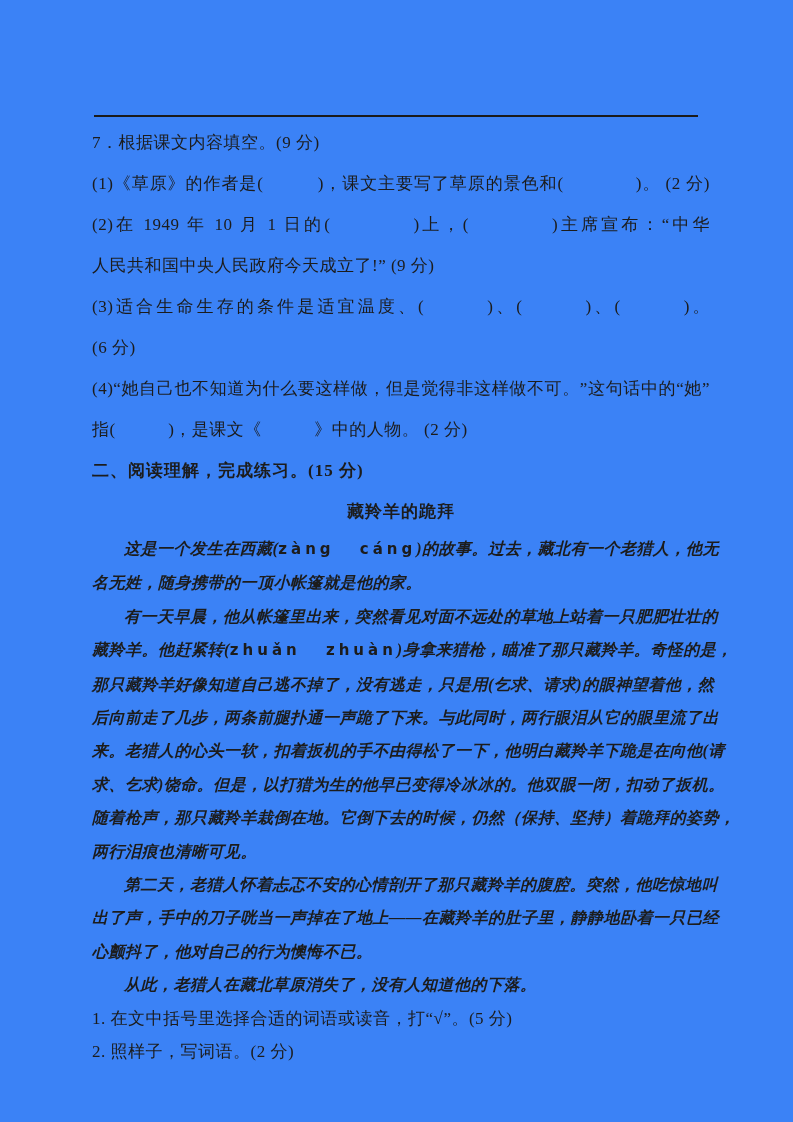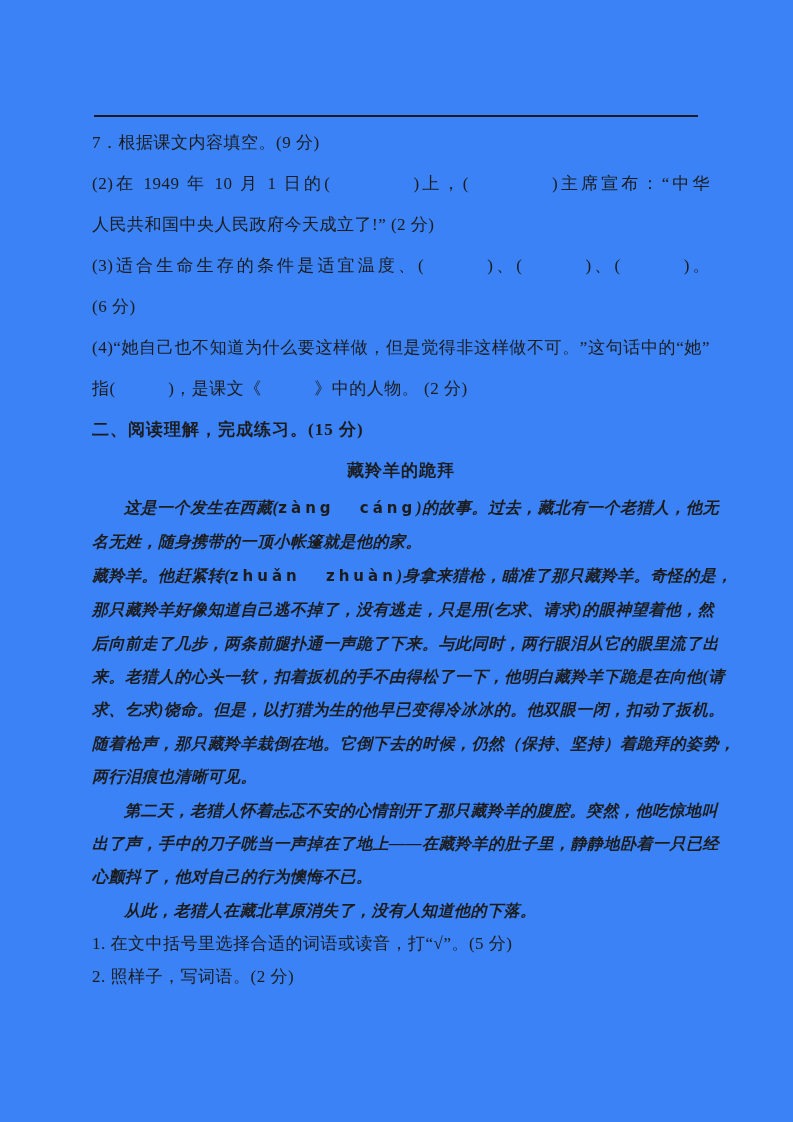--- a/index.html
+++ b/index.html
@@ -72,36 +72,38 @@
 </head>
 <body>
 
 <div class="page">
   <div class="content">
 
     <div class="rule"></div>
 
     <div>
       <div class="qline">7．根据课文内容填空。(9 分)</div>
+      <div class="qline fill">(1)《草原》的作者是(　　　)，课文主要写了草原的景色和(　　　　)。 (2 分)</div>
       <div class="qline fill">(2)在 1949 年 10 月 1 日的(　　　　)上，(　　　　)主席宣布：“中华</div>
-      <div class="qline">人民共和国中央人民政府今天成立了!” (2 分)</div>
+      <div class="qline">人民共和国中央人民政府今天成立了!” (9 分)</div>
       <div class="qline fill">(3)适合生命生存的条件是适宜温度、(　　　)、(　　　)、(　　　)。</div>
       <div class="qline"> (6 分)</div>
       <div class="qline fill">(4)“她自己也不知道为什么要这样做，但是觉得非这样做不可。”这句话中的“她”</div>
       <div class="qline">指(　　　)，是课文《　　　》中的人物。 (2 分)</div>
     </div>
 
     <div class="qline heading">二、阅读理解，完成练习。(15 分)</div>
 
     <div class="qline title">藏羚羊的跪拜</div>
 
     <div class="passage">
       <div class="pline indent fill"><span>这是一个发生在西藏(</span><span class="pinyin">zàng cáng</span><span>)的故事。过去，藏北有一个老猎人，他无</span></div>
       <div class="pline">名无姓，随身携带的一顶小帐篷就是他的家。</div>
 
+      <div class="pline indent fill">有一天早晨，他从帐篷里出来，突然看见对面不远处的草地上站着一只肥肥壮壮的</div>
       <div class="pline fill"><span>藏羚羊。他赶紧转(</span><span class="pinyin">zhuǎn zhuàn</span><span>)身拿来猎枪，瞄准了那只藏羚羊。奇怪的是，</span></div>
       <div class="pline fill">那只藏羚羊好像知道自己逃不掉了，没有逃走，只是用(乞求、请求)的眼神望着他，然</div>
       <div class="pline fill">后向前走了几步，两条前腿扑通一声跪了下来。与此同时，两行眼泪从它的眼里流了出</div>
       <div class="pline fill">来。老猎人的心头一软，扣着扳机的手不由得松了一下，他明白藏羚羊下跪是在向他(请</div>
       <div class="pline fill">求、乞求)饶命。但是，以打猎为生的他早已变得冷冰冰的。他双眼一闭，扣动了扳机。</div>
       <div class="pline fill">随着枪声，那只藏羚羊栽倒在地。它倒下去的时候，仍然（保持、坚持）着跪拜的姿势，</div>
       <div class="pline">两行泪痕也清晰可见。</div>
 
       <div class="pline indent fill">第二天，老猎人怀着忐忑不安的心情剖开了那只藏羚羊的腹腔。突然，他吃惊地叫</div>
       <div class="pline fill">出了声，手中的刀子咣当一声掉在了地上——在藏羚羊的肚子里，静静地卧着一只已经</div>

